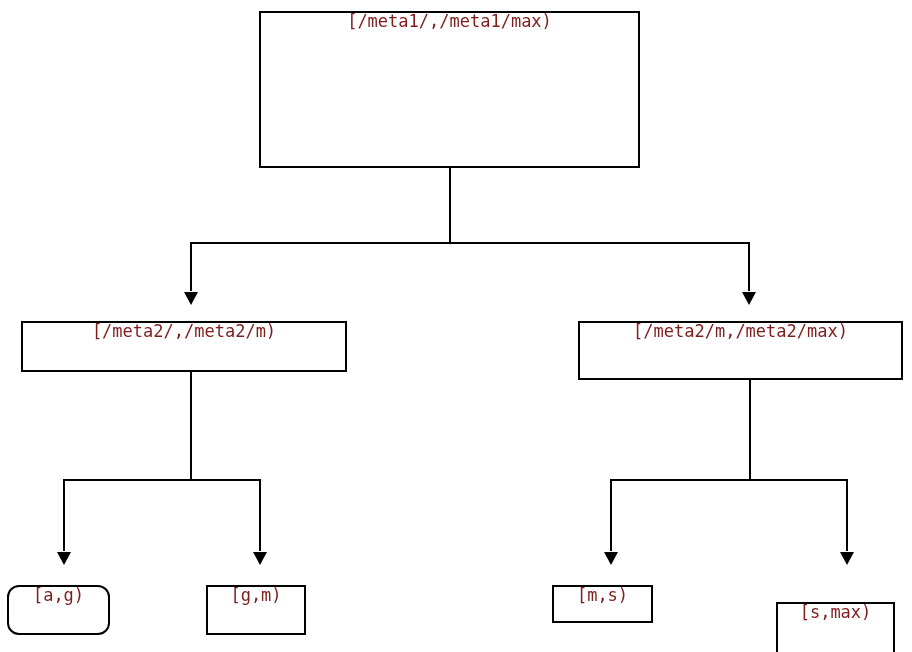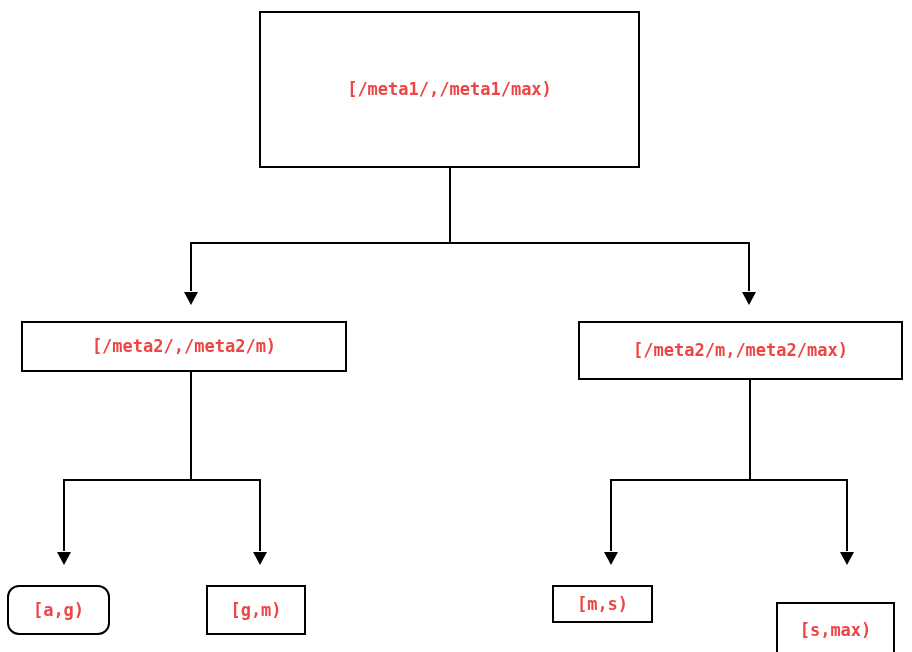--- a/index.html
+++ b/index.html
@@ -18,29 +18,28 @@
     background: #ffffff;
     overflow: hidden;
   }
   
   .node {
     position: absolute;
     box-sizing: border-box;
     border: 2px solid #000000;
     background: #ffffff;
     display: flex;
-    align-items: center;
+    align-items: flex-start;
     justify-content: center;
-    color: #ef4444;
+    color: #7f1d1d;
     font-family: "DejaVu Sans Mono", "Liberation Mono", monospace;
     font-size: 17px;
     line-height: 1;
     letter-spacing: 0px;
     white-space: pre;
-    font-weight: bold;
   }
   #node-root   { left: 259px; top: 11px;  width: 381px; height: 157px; }
   #node-mid-l  { left: 21px;  top: 321px; width: 326px; height: 51px; }
   #node-mid-r  { left: 578px; top: 321px; width: 325px; height: 59px; }
   #node-leaf-0 { left: 7px;   top: 585px; width: 103px; height: 50px; border-radius: 12px; }
   #node-leaf-1 { left: 206px; top: 585px; width: 100px; height: 50px; }
   #node-leaf-2 { left: 552px; top: 585px; width: 101px; height: 38px; }
   #node-leaf-3 { left: 776px; top: 585px; width: 119px; height: 57px; margin-top: 17px; }
 
   

